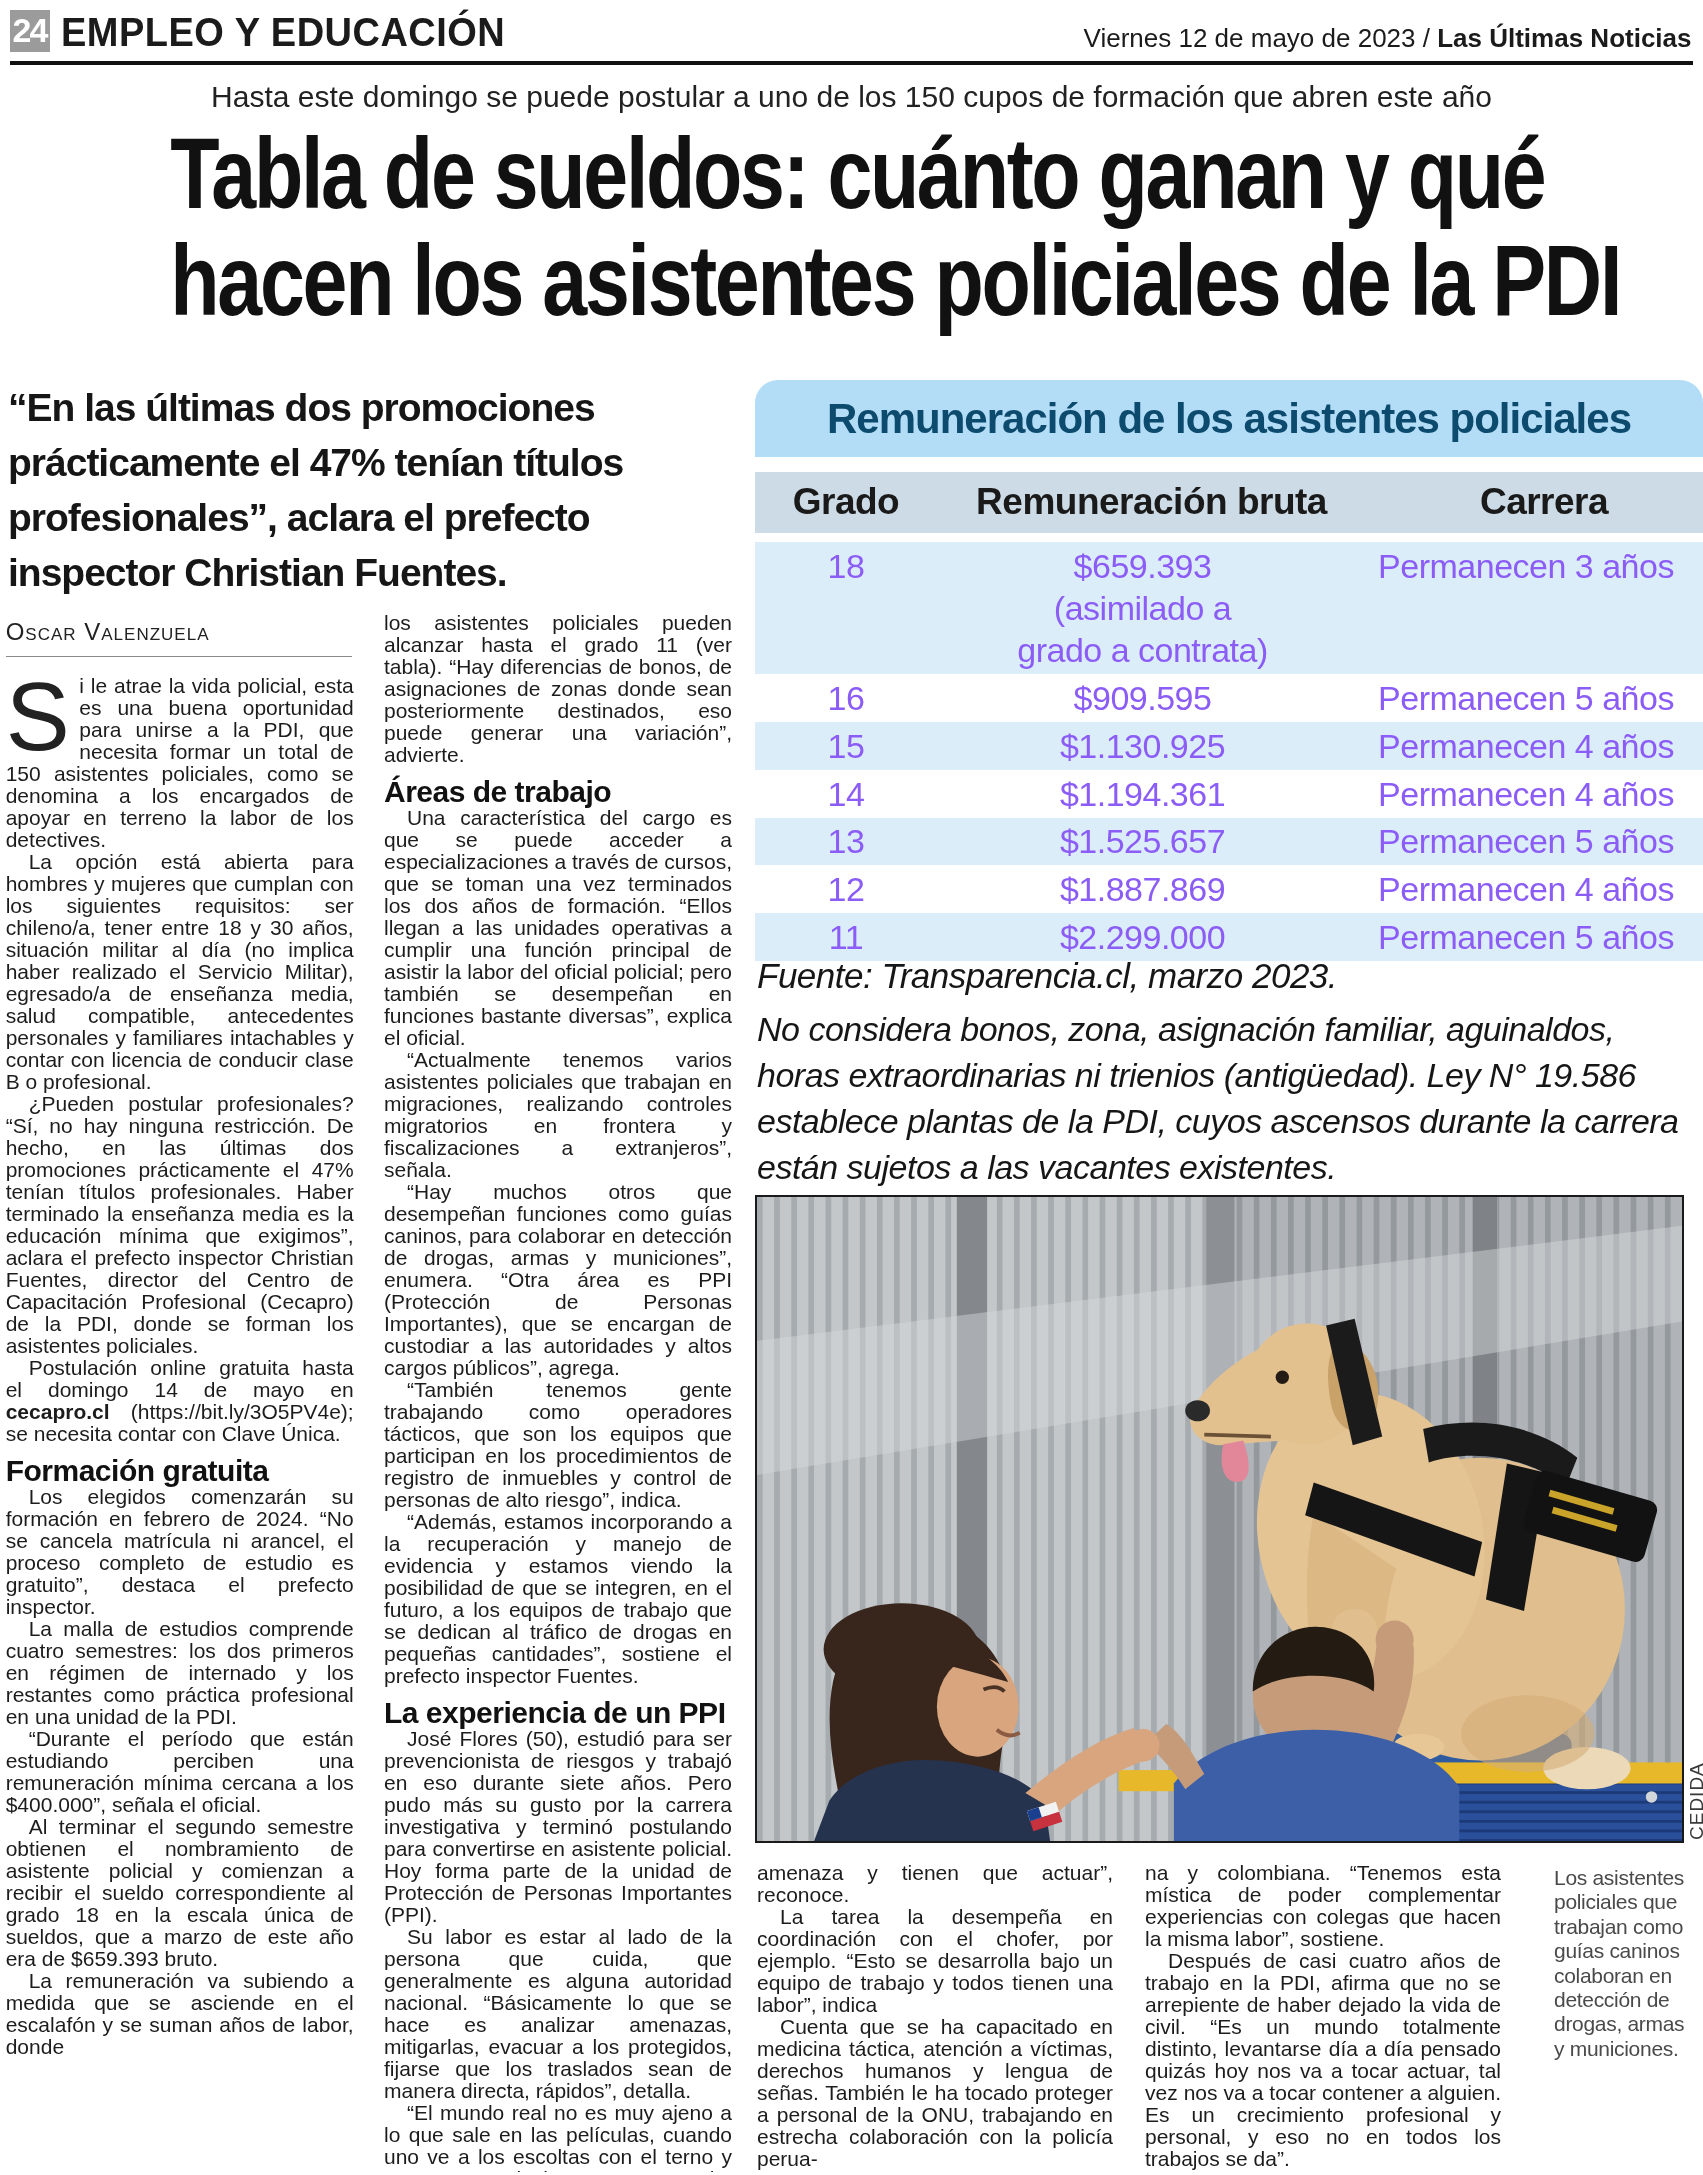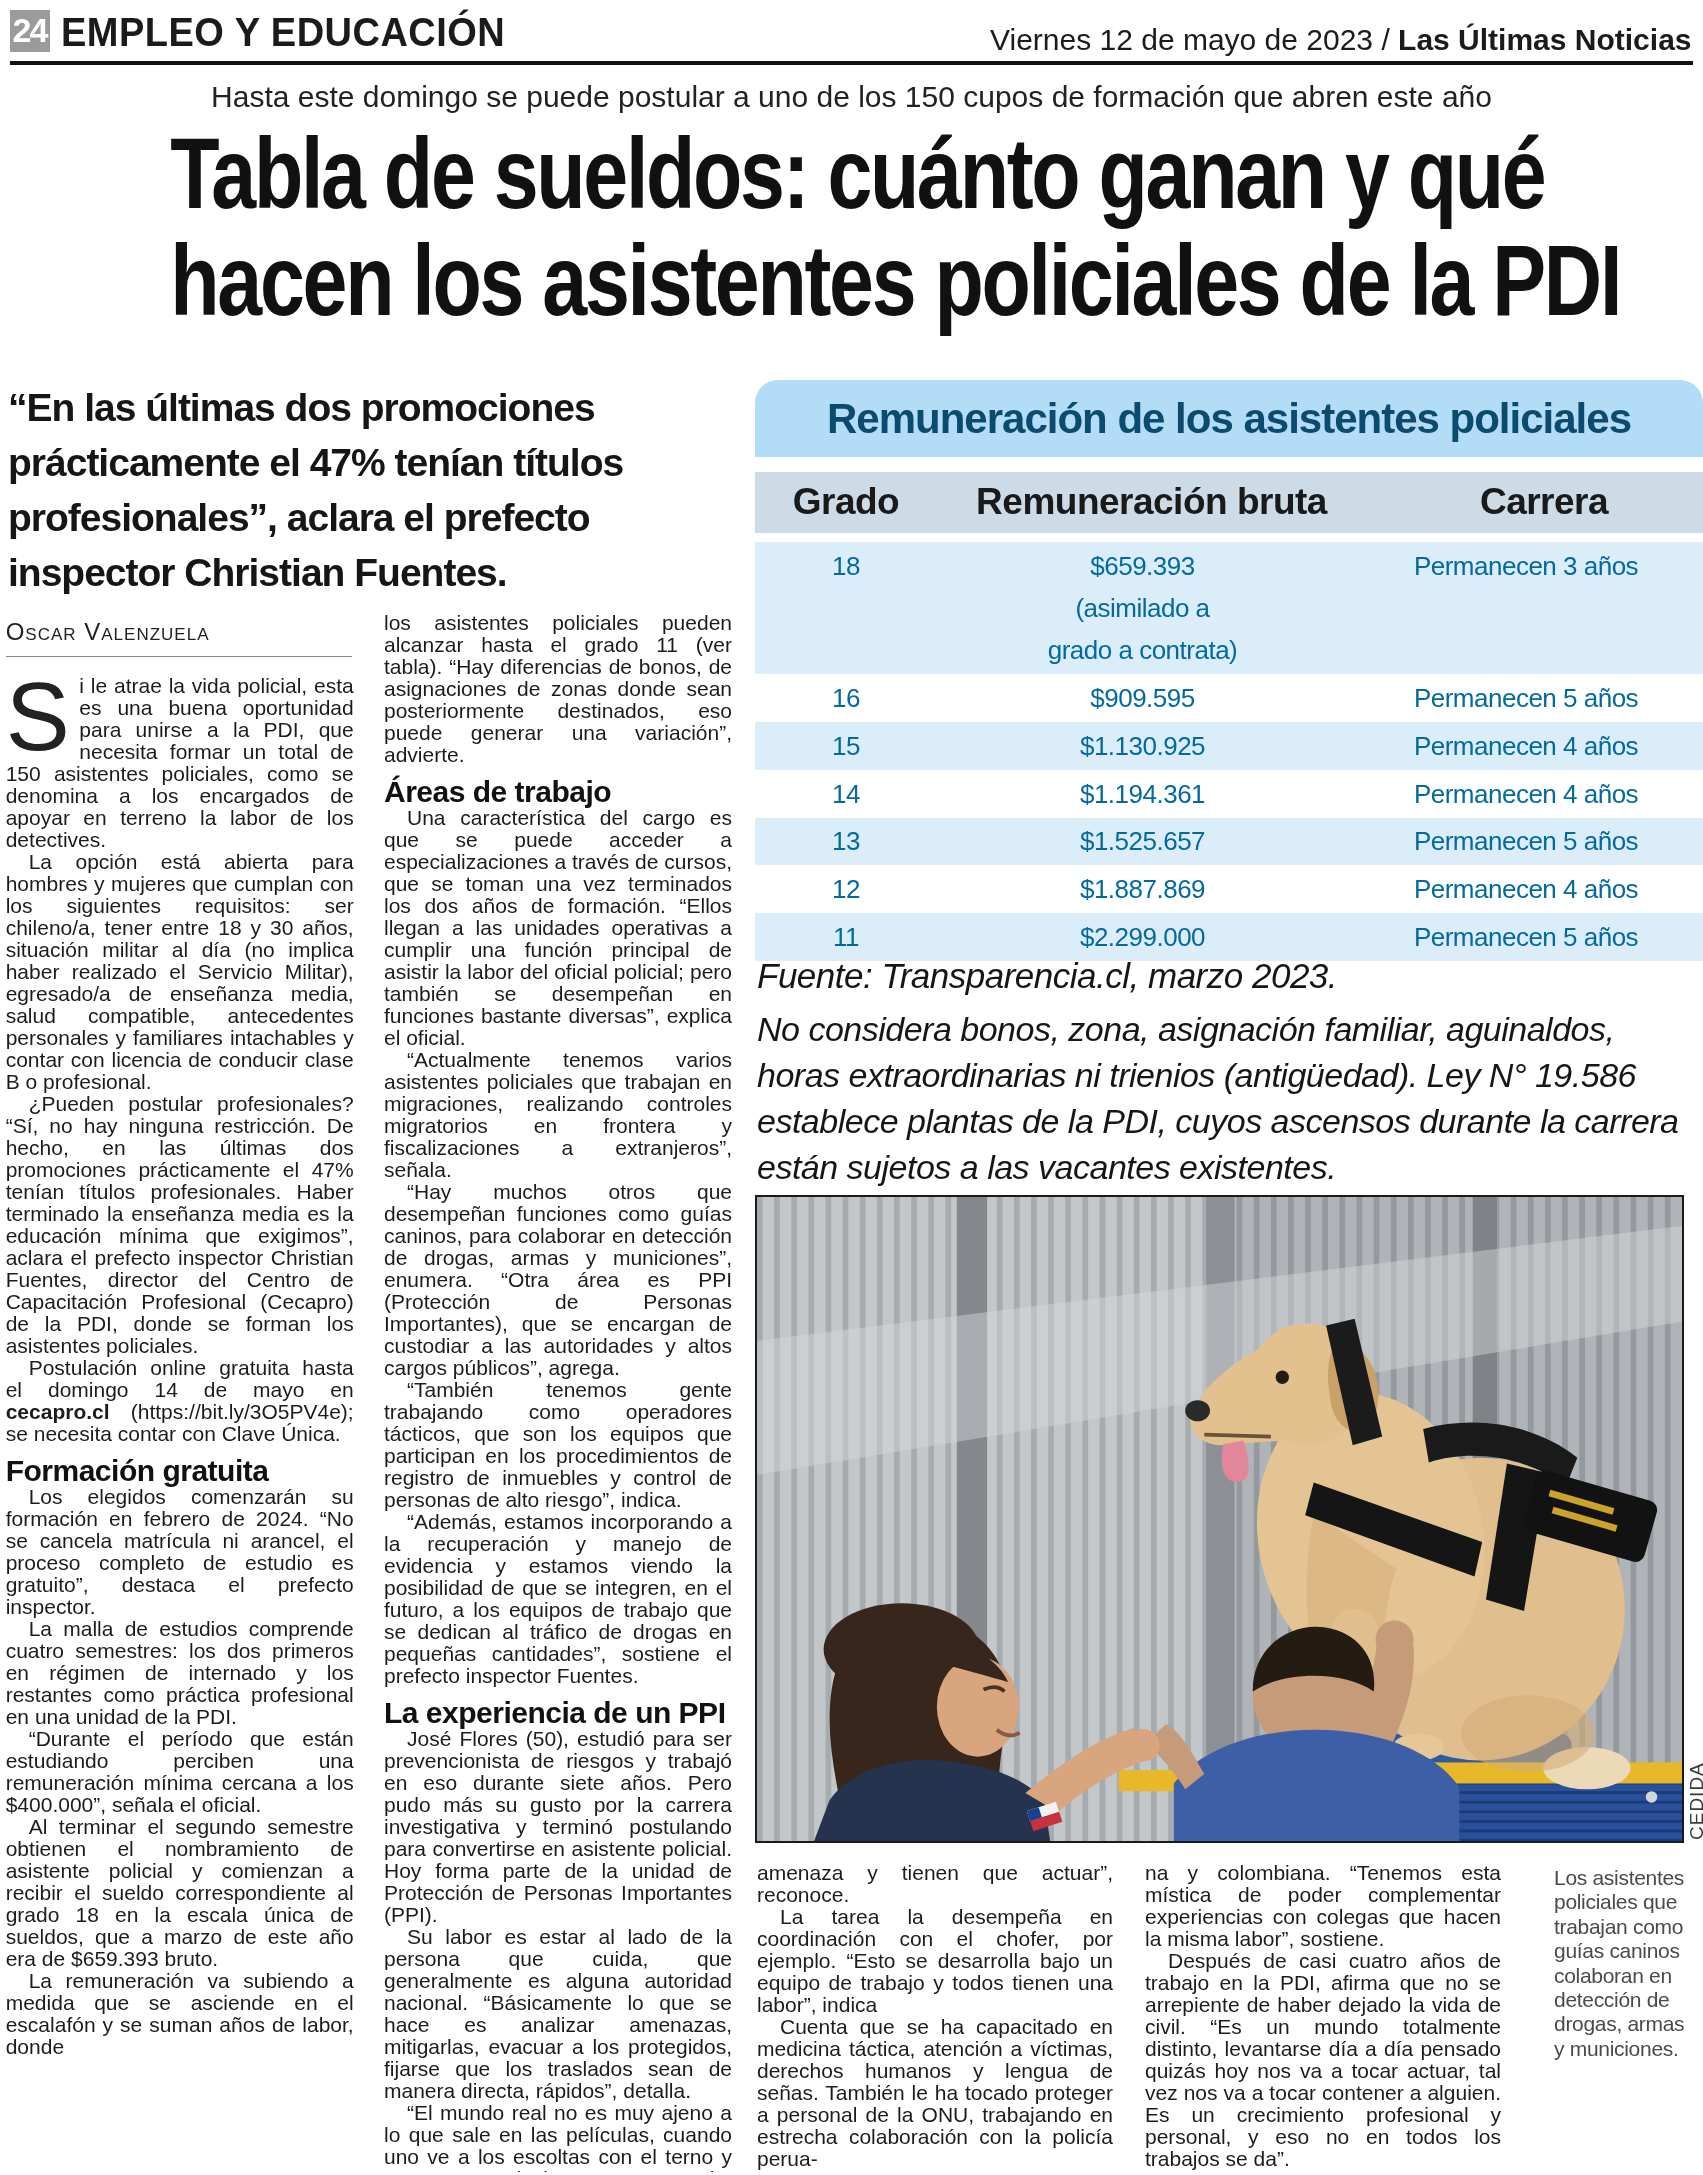--- a/index.html
+++ b/index.html
@@ -13,21 +13,21 @@
     position:absolute;left:9.6px;top:9.6px;width:40px;height:42px;
     background:#9b9b9b;color:#fff;font-weight:bold;font-size:34px;
     display:flex;align-items:center;justify-content:center;
     letter-spacing:-1.9px;
   }
   .section-title{
     position:absolute;left:61px;top:9.6px;font-size:40px;font-weight:bold;
     letter-spacing:0.5px;transform:scaleX(.95);transform-origin:left top;white-space:nowrap;
   }
   .dateline{
-    position:absolute;right:11.5px;top:23px;font-size:30px;white-space:nowrap;
+    position:absolute;right:11.5px;top:23px;font-size:26px;white-space:nowrap;
   }
   .dateline .paper{font-weight:bold;}
   .rule{position:absolute;left:9.6px;right:9.6px;top:61px;height:3.8px;background:#111;}
   
   .kicker{
     position:absolute;left:0;top:80px;width:100%;text-align:center;font-size:30px;color:#222;
   }
   .headline{position:absolute;left:0;top:120px;width:100%;text-align:center;}
   .headline .hl{
     display:block;font-weight:bold;font-size:101px;line-height:107px;
@@ -73,22 +73,22 @@
   }
   .t-head{
     background:var(--table-header-bg,#ccdbe6);
     display:grid;grid-template-columns:182px 411px 356px;
     font-weight:bold;font-size:37px;letter-spacing:-0.5px;
     padding:9.6px 0;margin-bottom:9.6px;color:#1a1a1a;gap:9px;
   }
   .t-head span{text-align:center;}
   .t-row{
     display:grid;grid-template-columns:182px 411px 356px;
-    font-size:26px;line-height:42px;letter-spacing:-0.5px;
-    padding:2.9px 0;align-items:start;color:#0369a1;
+    font-size:34px;line-height:42px;letter-spacing:-0.5px;
+    padding:2.9px 0;align-items:start;color:#8b5cf6;
   }
   .t-row .c{text-align:center;}
   .t-row .remu{white-space:pre-line;}
   .row-blue{background:var(--row-blue,#dcedfa);}
   .row-white{background:#ffffff;}
   
   .fuente{
     position:absolute;left:757px;top:956px;width:946px;
     font-size:35px;font-style:italic;letter-spacing:-0.5px;color:#161616;
   }

